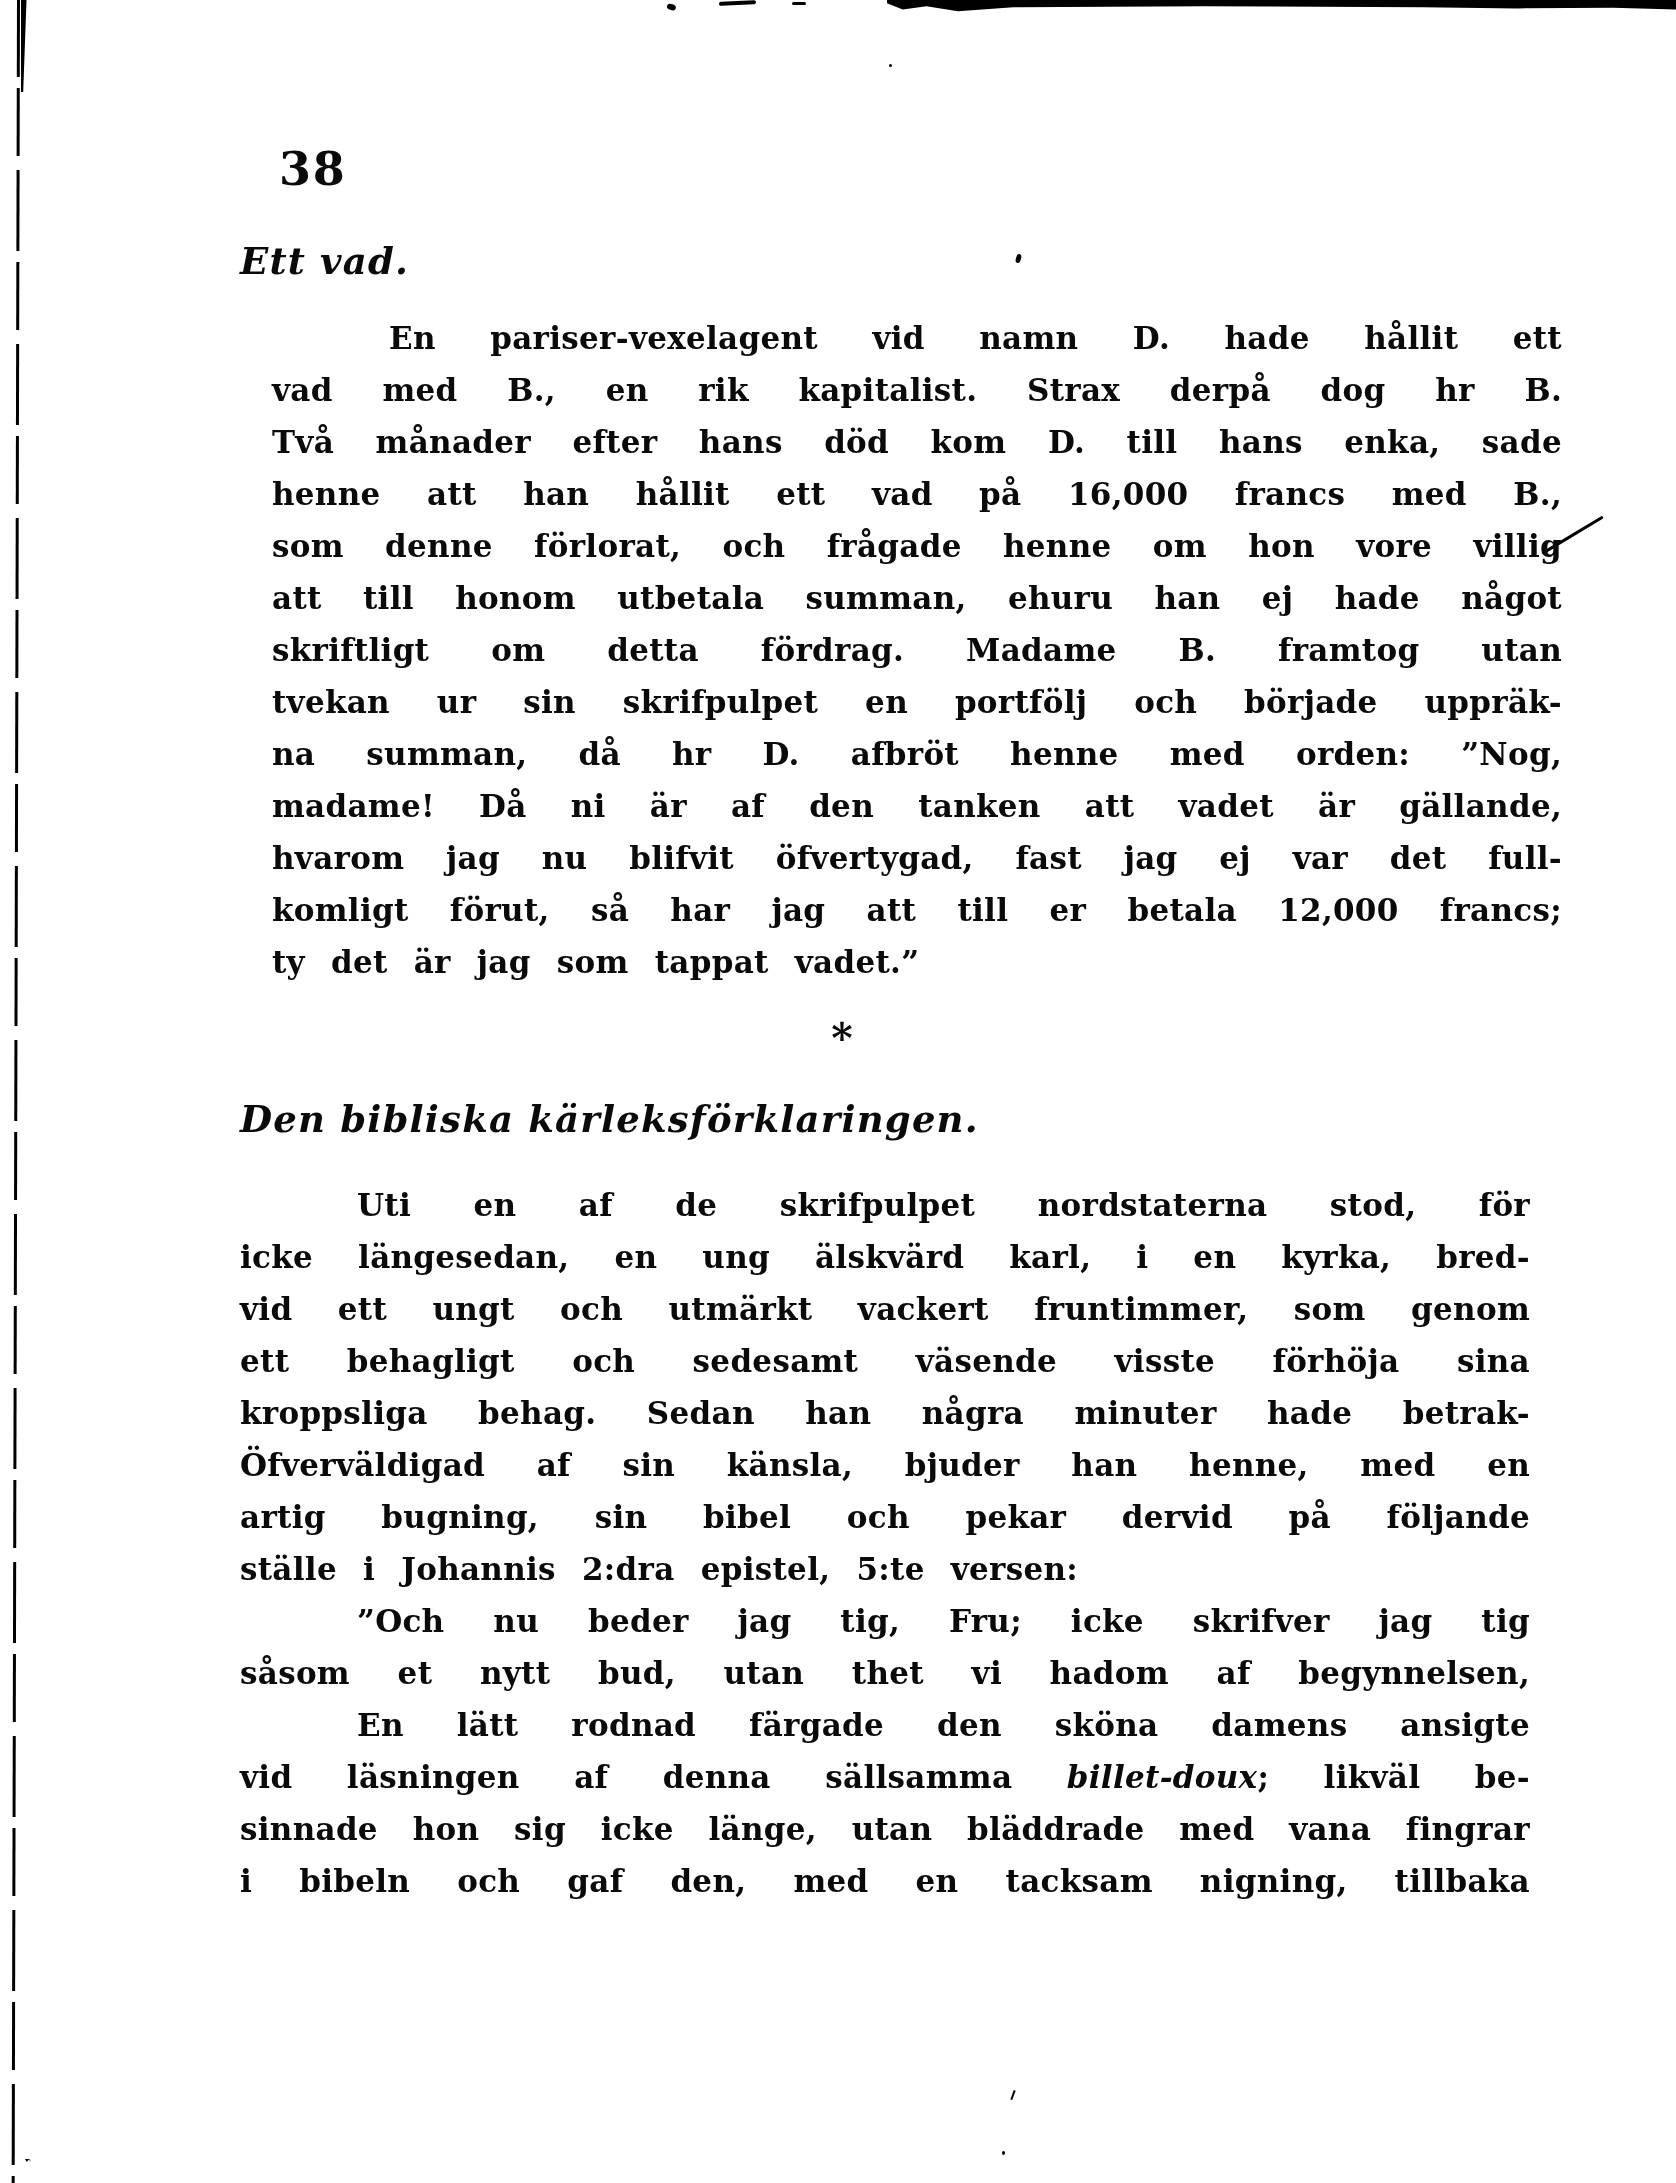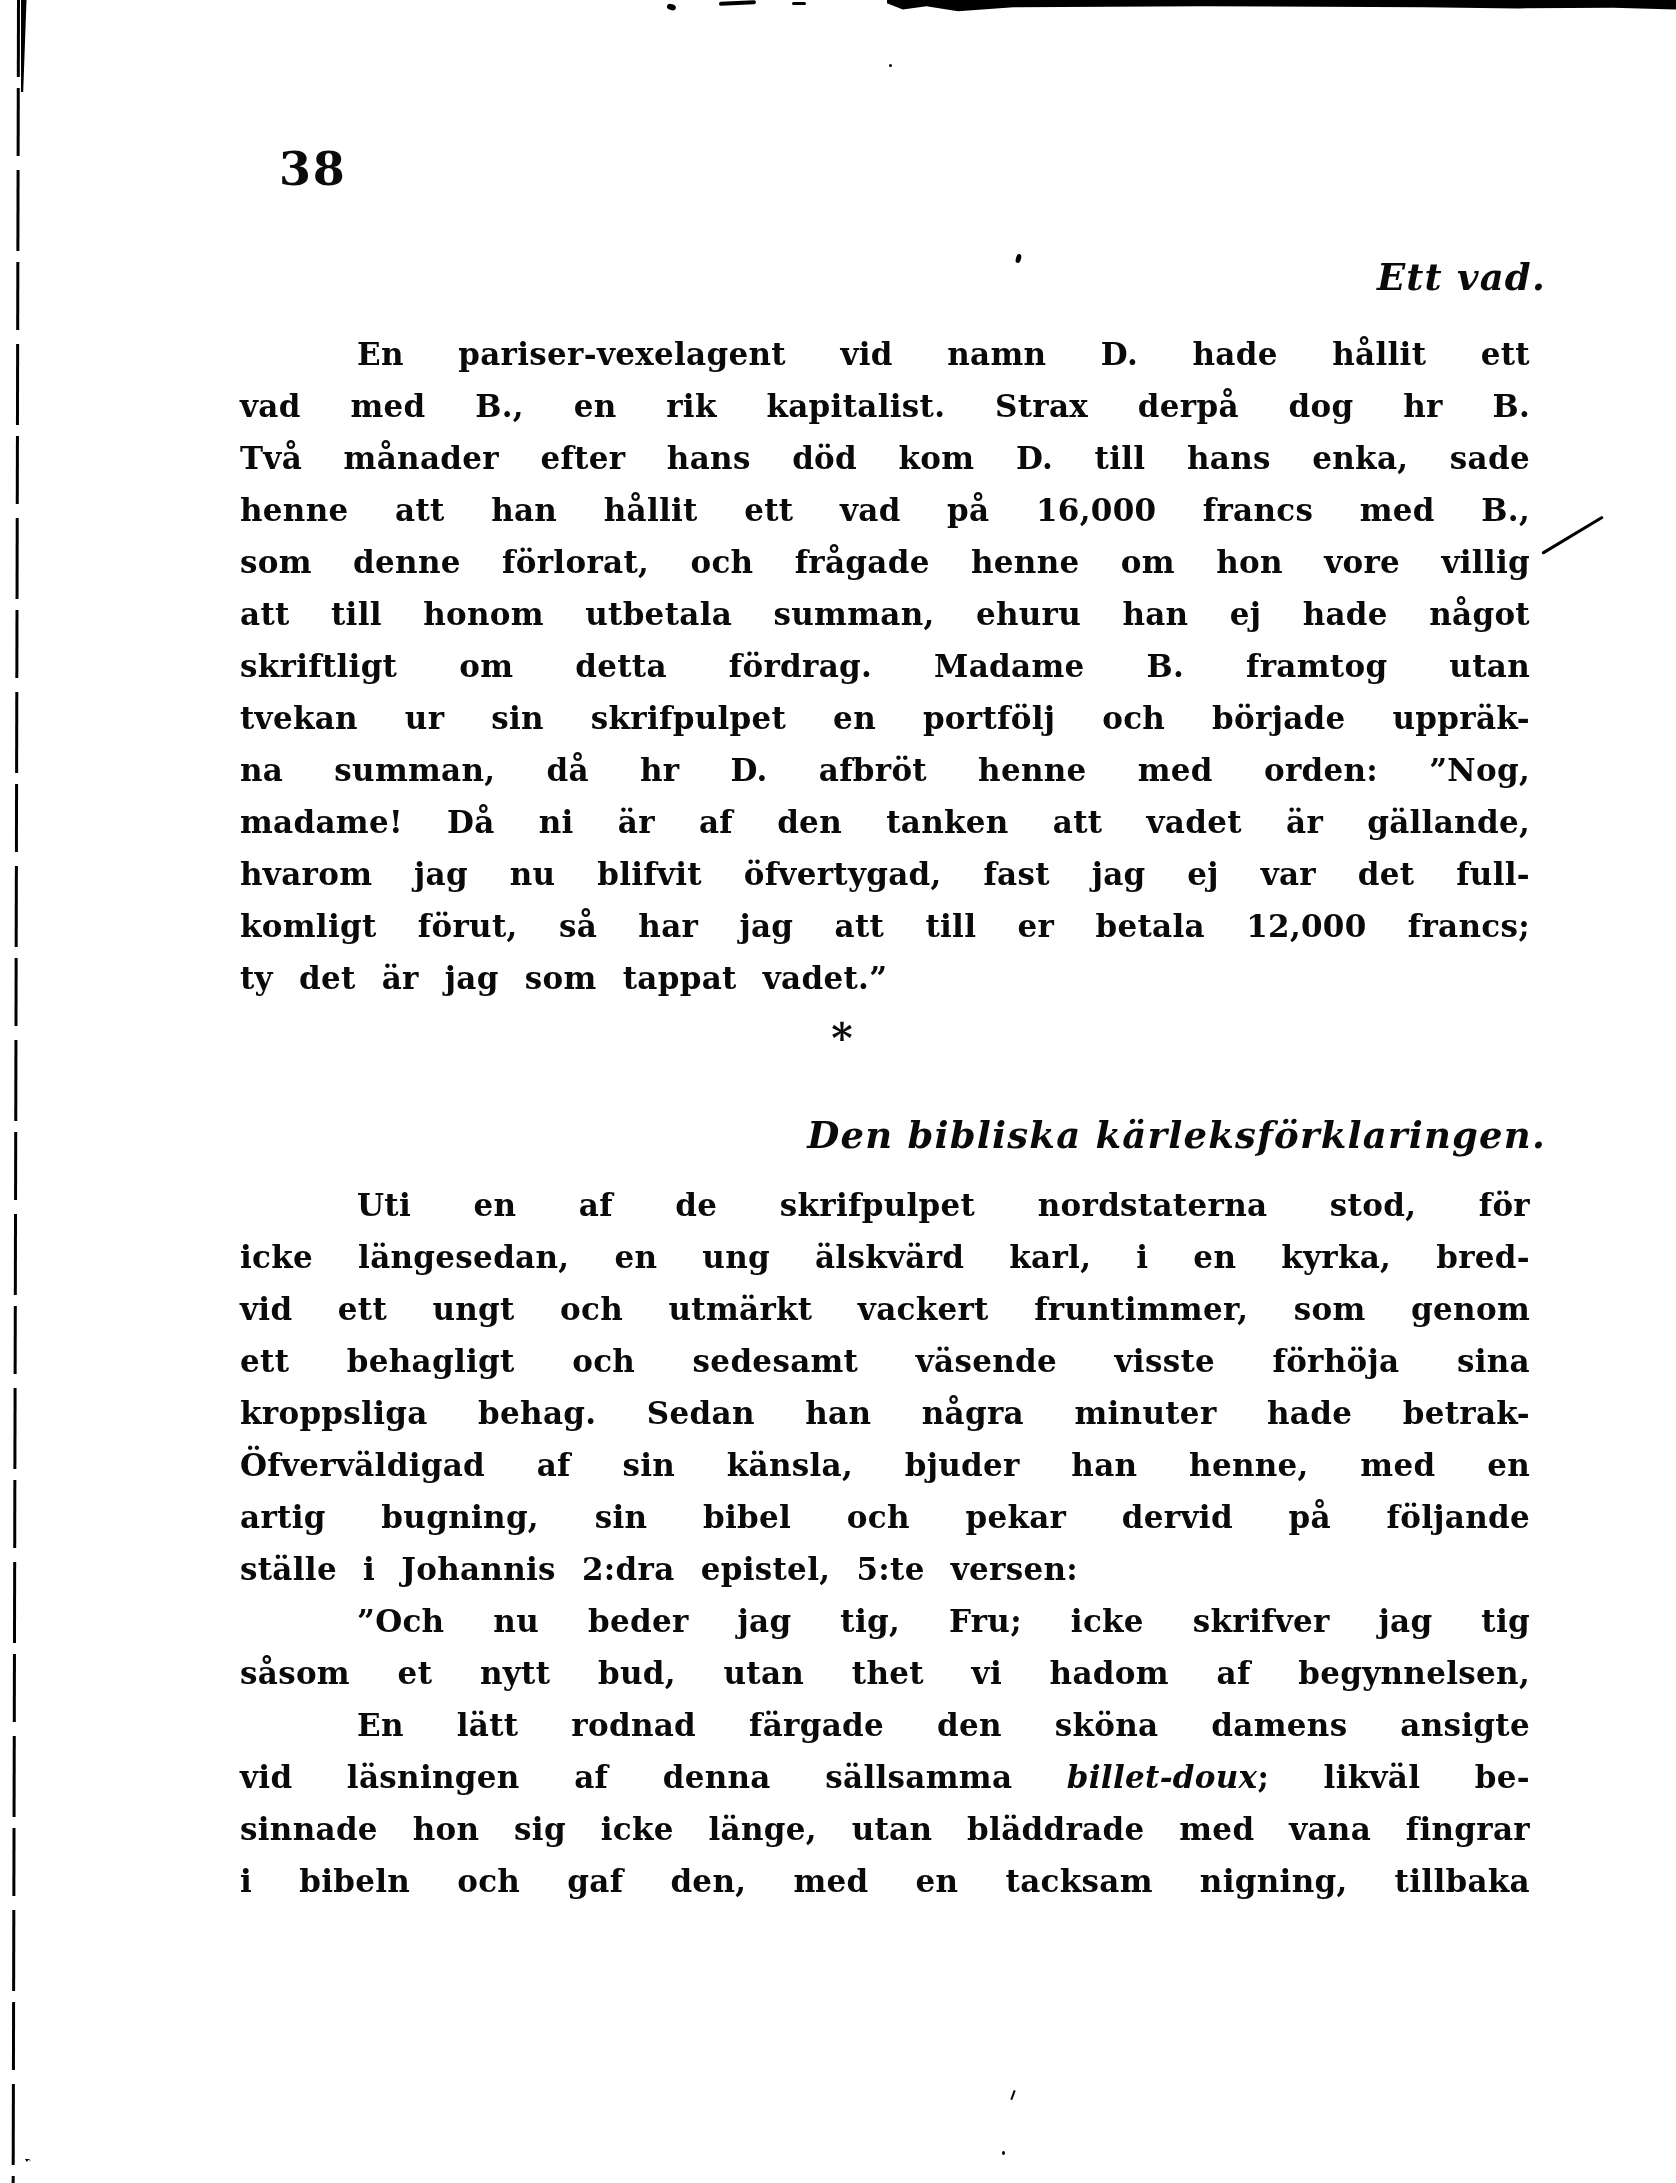--- a/index.html
+++ b/index.html
@@ -35,32 +35,32 @@
   .bottom-hair{left:1012px;top:2090px;width:1.8px;height:10px;transform:rotate(20deg);}
   .bottom-dot{left:1002px;top:2151px;width:3.1px;height:4.3px;border-radius:50%;}
   .bottom-corner{left:25px;top:2159px;width:6.2px;height:3.1px;clip-path:polygon(0 0,30% 100%,60% 20%,100% 100%,70% 0);}
   
   .page-number{
     position:absolute;left:279px;top:142px;
     font-size:46px;font-weight:bold;letter-spacing:1.8px;
   }
   .column{position:absolute;left:240px;top:0;width:1290px;height:2183px;}
   .story-title{
-    position:absolute;left:0;width:100%;margin:16px;
-    text-align:right;font-style:italic;font-weight:bold;font-size:37px;line-height:43px;
+    position:absolute;left:0;width:100%;margin:0;
+    text-align:left;font-style:italic;font-weight:bold;font-size:37px;line-height:43px;
     letter-spacing:1.2px;
   }
   .title-1{top:240px;}
   .title-2{top:1098px;}
   .separator{
     position:absolute;left:-43px;top:1018px;width:100%;
     text-align:center;font-size:41px;font-weight:bold;line-height:41px;
   }
   .story-body{position:absolute;left:0;width:100%;}
-  .body-1{top:328px;}
+  .body-1{top:312px;margin-left:32px;}
   .body-2{top:1179px;}
   .line{
     height:52px;line-height:52px;
     font-size:31px;font-weight:bold;
     text-align:justify;text-align-last:justify;
     word-spacing:5.5px;letter-spacing:0.3px;
     white-space:normal;overflow:visible;
   }
   .line.indent{padding-left:117px;}
   .line.no-stretch{text-align-last:left;word-spacing:15px;}

